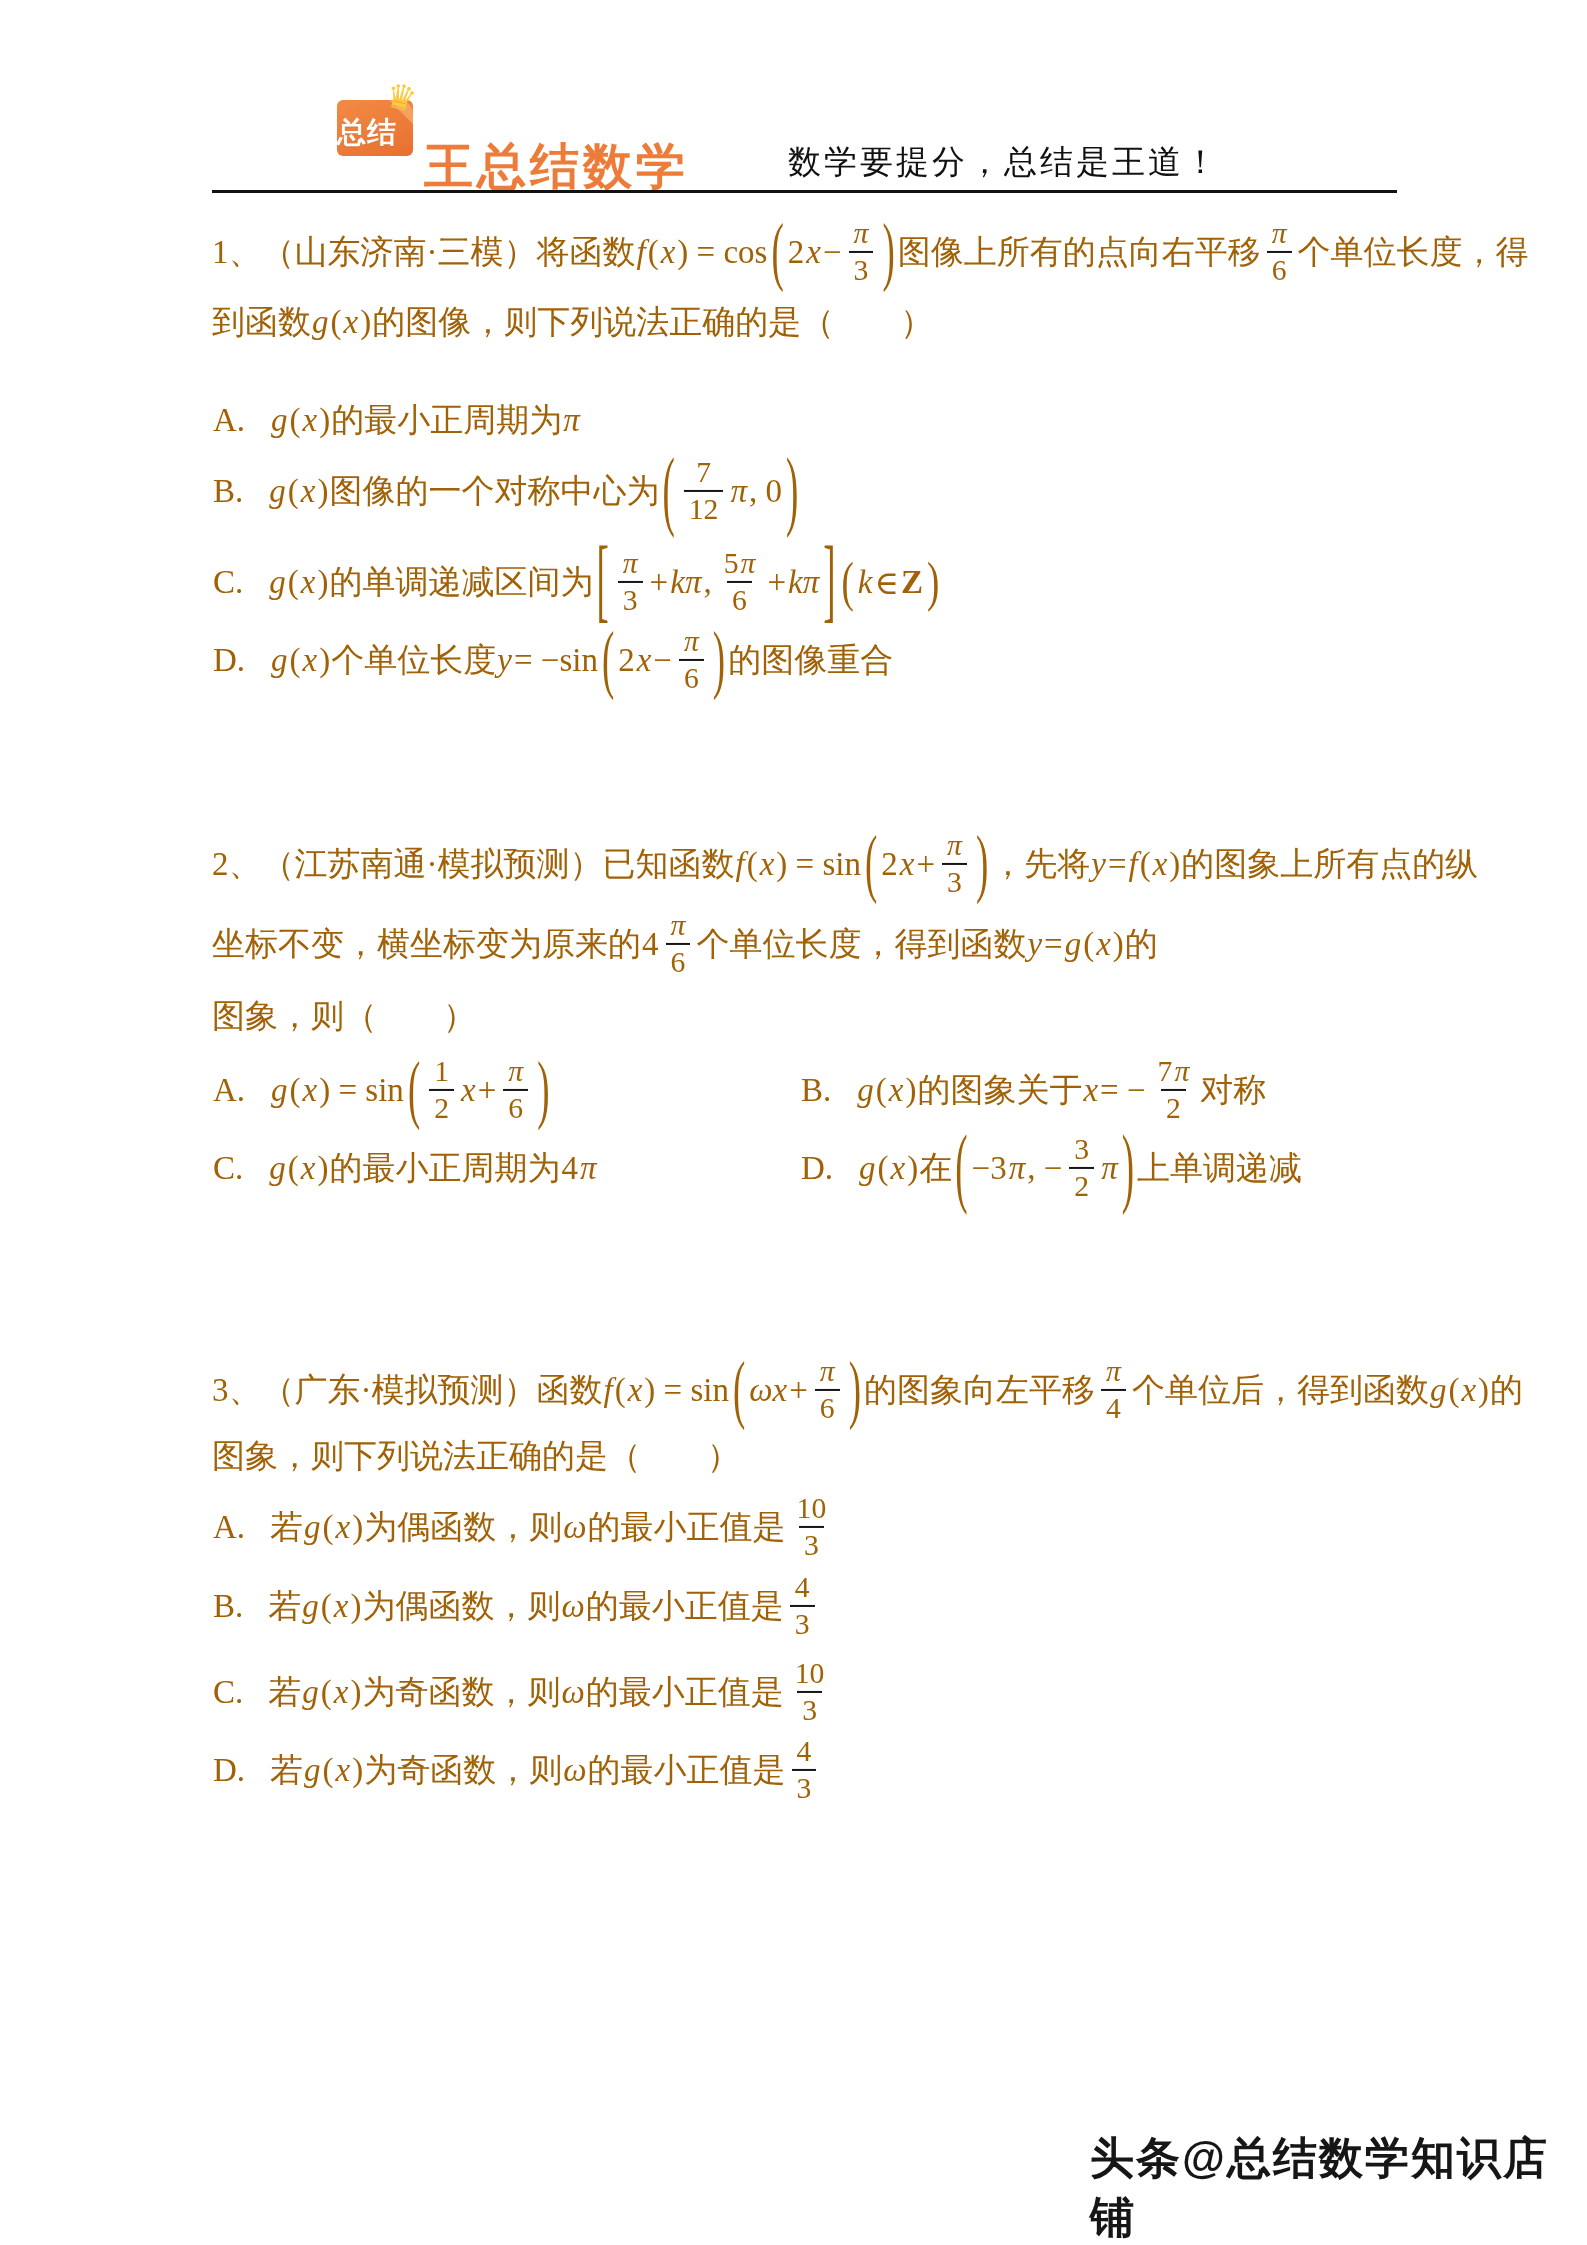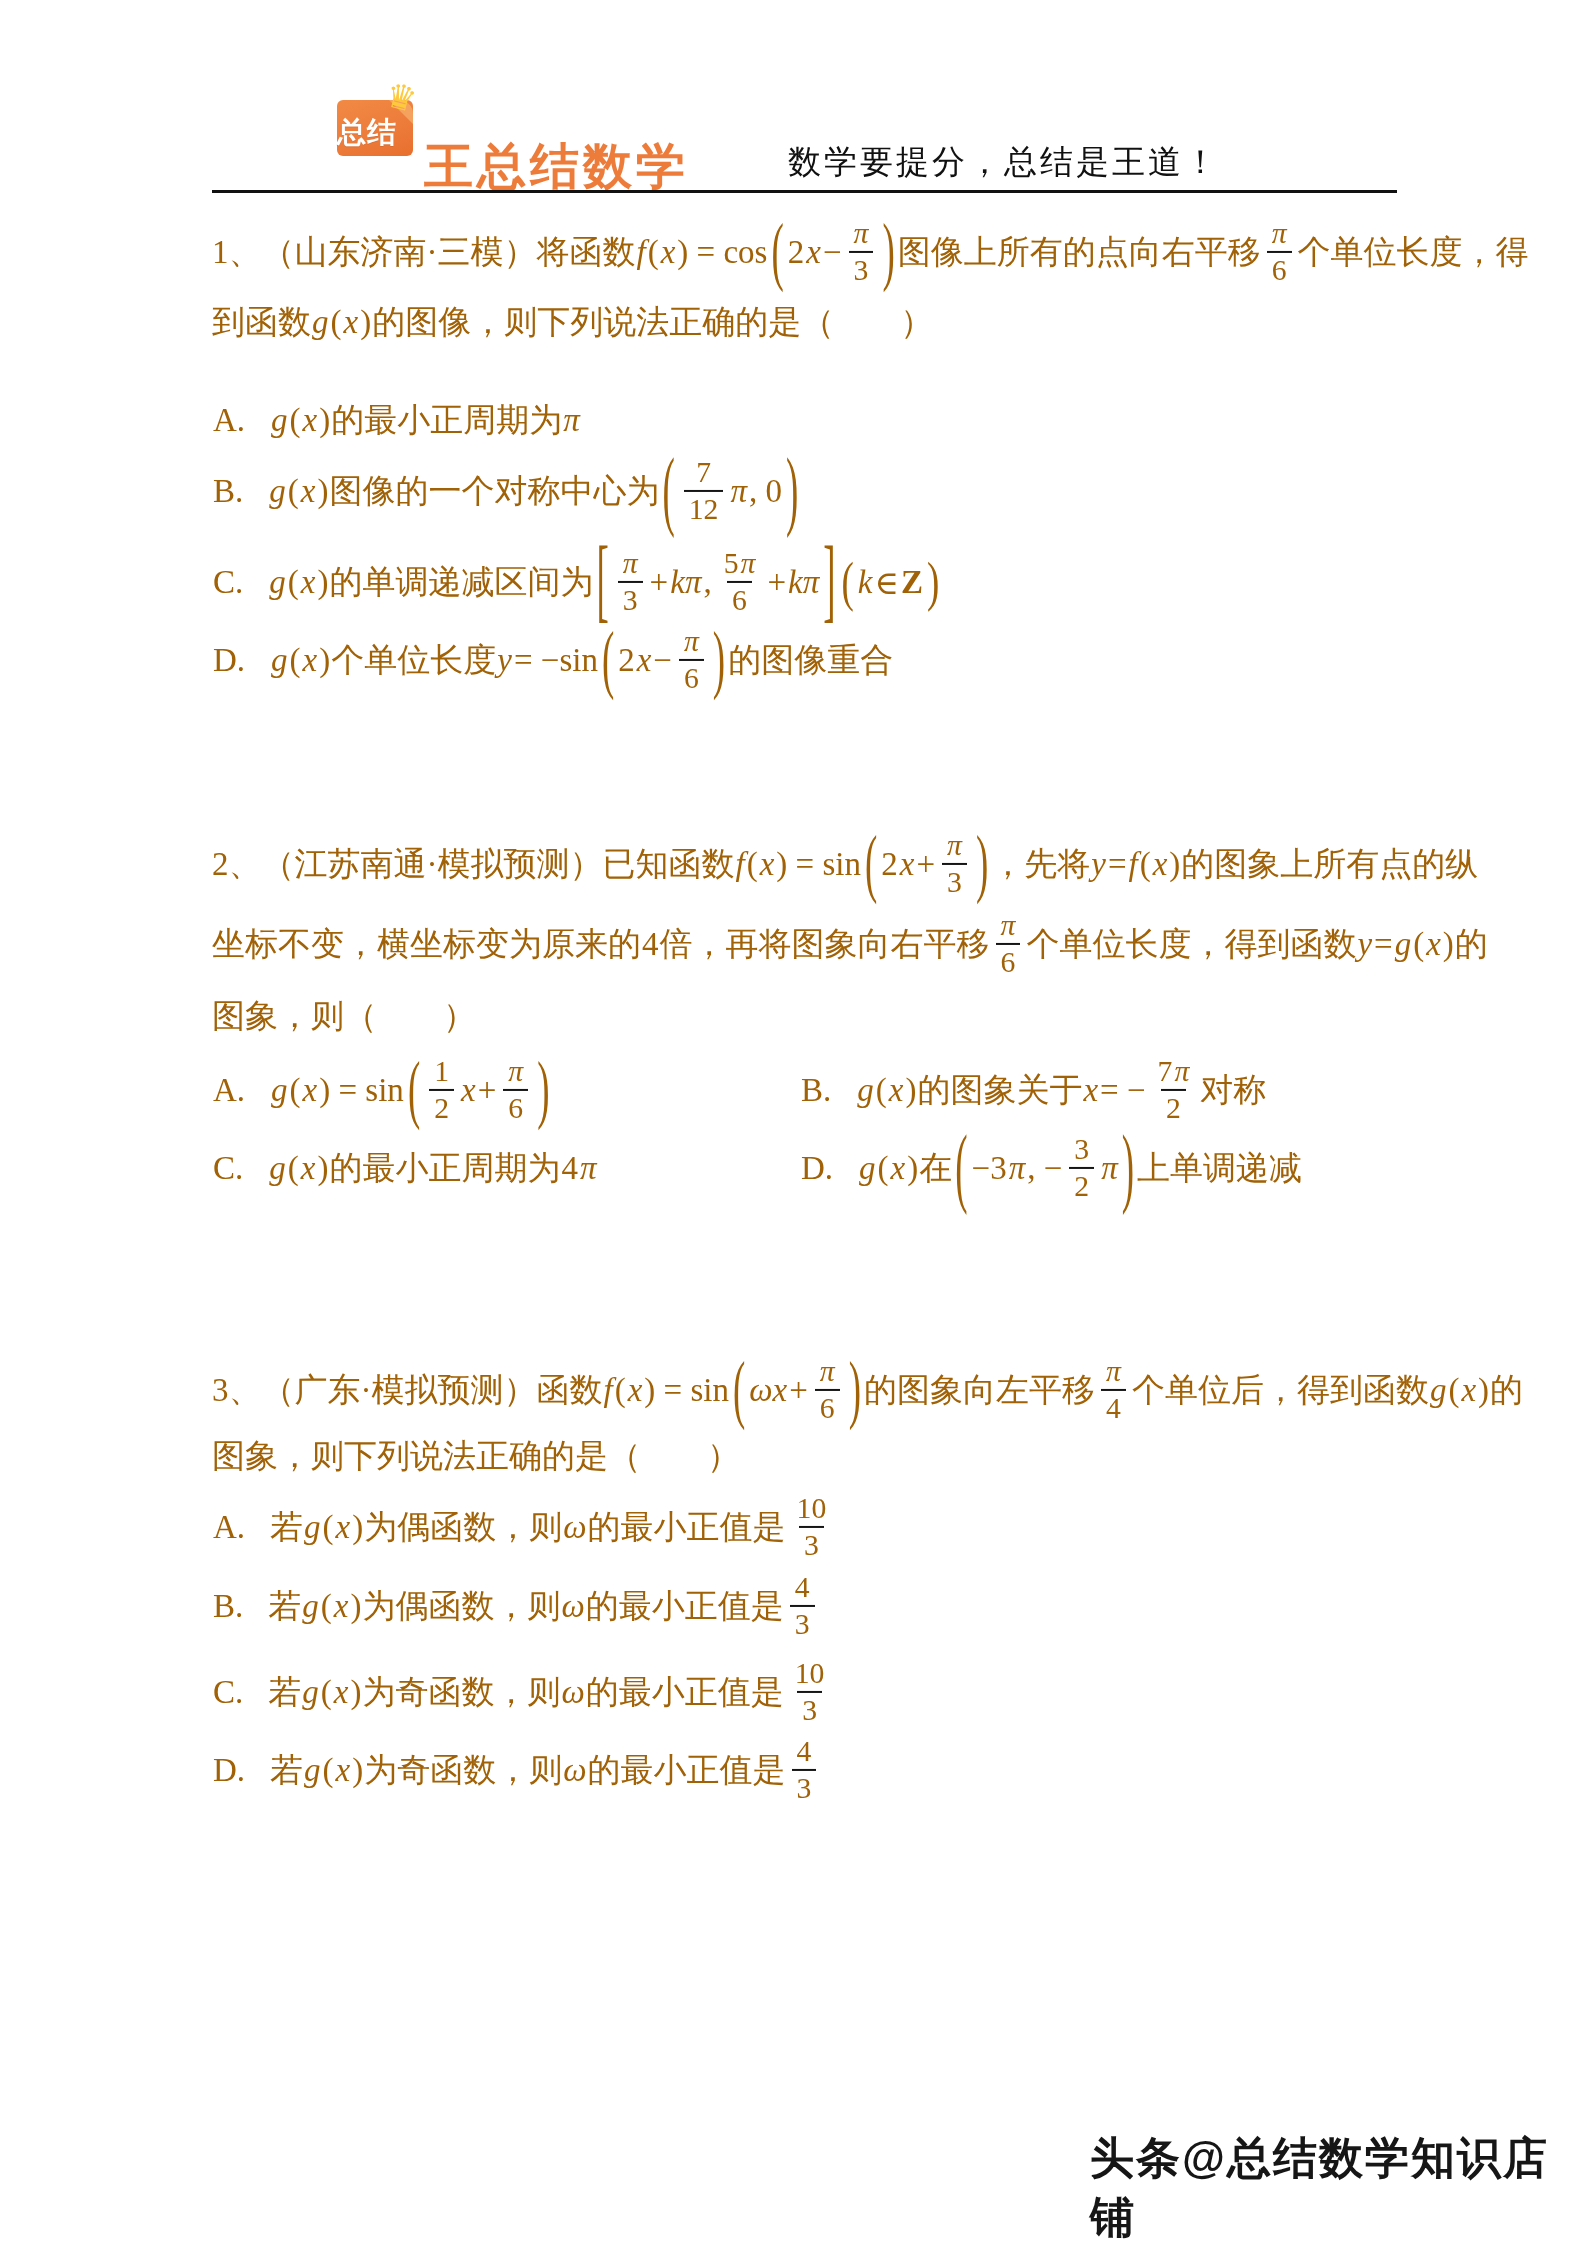--- a/index.html
+++ b/index.html
@@ -213,21 +213,20 @@
       <span class="mr"> = </span>
       <span class="mi">f</span>
       <span class="mr">(</span>
       <span class="mi">x</span>
       <span class="mr">)</span>
       <span class="cn"> 的图象上所有点的纵</span>
     </div>
   <div class="tline" style="top:944px">
       <span class="cn">坐标不变，横坐标变为原来的 </span>
       <span class="mr">4</span>
-      <span class="cn"> 倍，再将图象向右平移 </span>
       <span class="frac">
         <span class="num"><span class="mi">π</span></span>
         <span class="den"><span class="mr">6</span></span>
       </span>
       <span class="cn"> 个单位长度，得到函数 </span>
       <span class="mi">y</span>
       <span class="mr"> = </span>
       <span class="mi">g</span>
       <span class="mr">(</span>
       <span class="mi">x</span>

